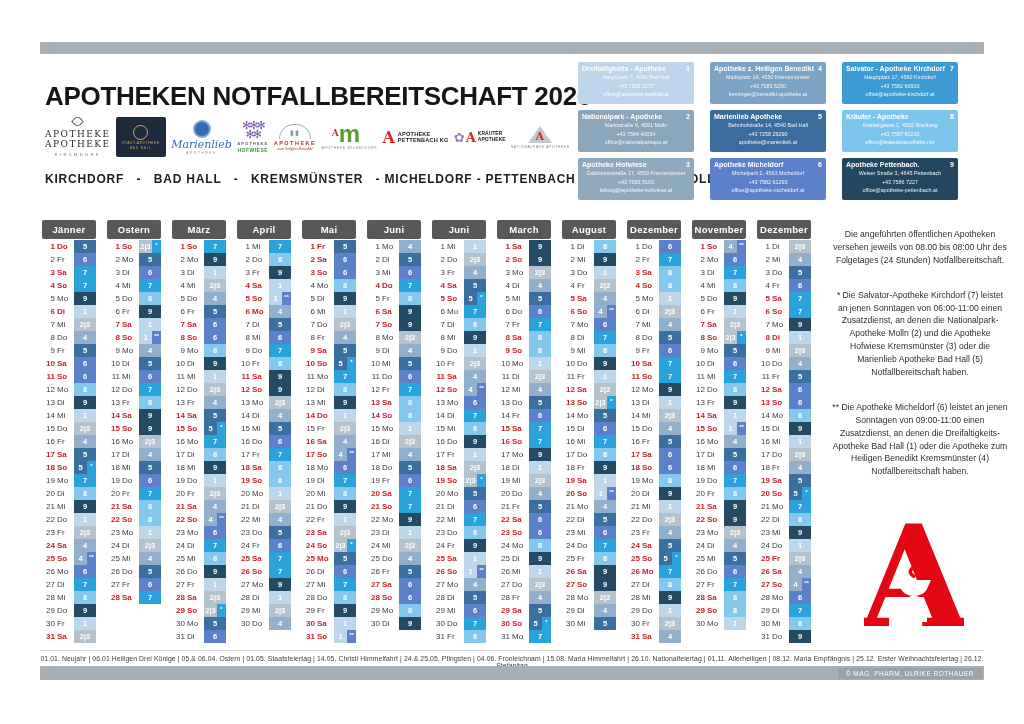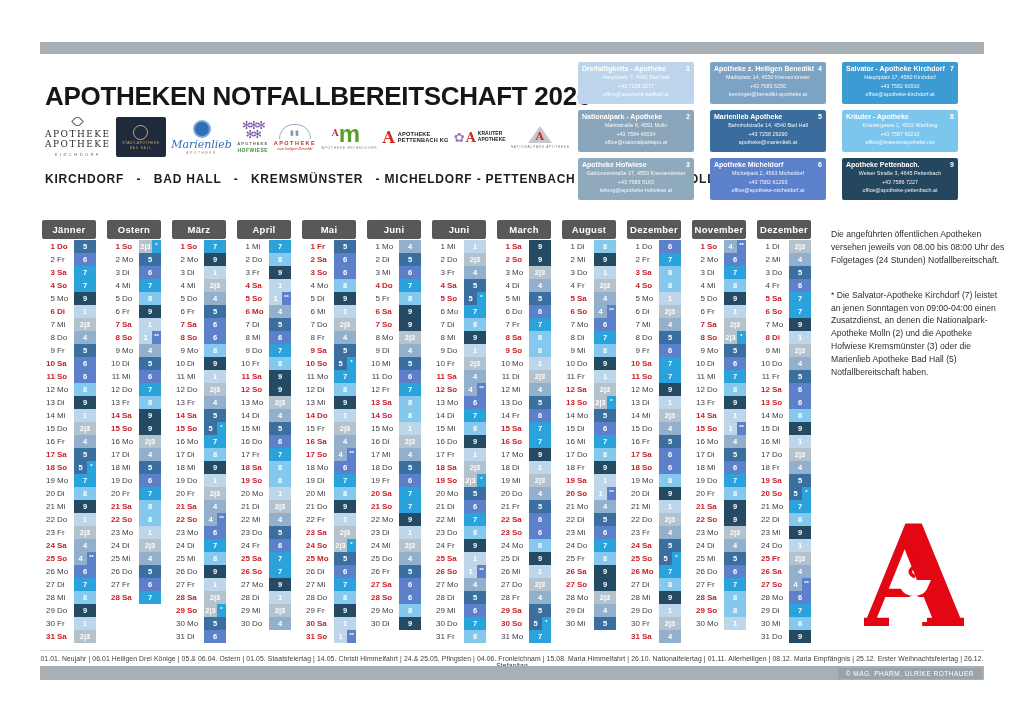--- a/index.html
+++ b/index.html
@@ -61,21 +61,21 @@
   .month{width:54px;display:flex;flex-direction:column;}
   .mhead{height:19px;background:#57585a;color:#fff;font-size:9.5px;font-weight:bold;letter-spacing:.3px;display:flex;align-items:center;justify-content:center;border-radius:2px;margin-bottom:1px;}
   .day{height:13px;display:flex;align-items:stretch;font-size:8px;}
   .dn{width:13px;text-align:right;padding-right:2px;color:#414141;line-height:13px;}
   .wd{width:17px;color:#414141;line-height:13px;}
   .red{color:#c8232b;font-weight:bold;}
   .cell{flex:1;display:flex;align-items:stretch;color:#fff;font-weight:bold;font-size:7.5px;position:relative;}
   .duty{flex:1;text-align:center;line-height:13px;}
   .mark{width:9px;text-align:center;font-size:6px;line-height:11px;color:#fff;}
   
-  #notes{position:absolute;left:831px;top:228px;width:178px;color:#2e2e2e;}
+  #notes{position:absolute;left:831px;top:228px;width:178px;text-align:center;color:#2e2e2e;}
   #notes p{font-size:8.6px;line-height:1.5;margin:0 0 15px 0;}
   #notes p.gap{margin-top:22px;}
   
   #apologo{position:absolute;left:864px;top:498px;width:100px;height:150px;}
   
   #holidays{position:absolute;left:40px;top:650px;width:944px;border-top:1px solid #d4d9dc;font-size:6.8px;color:#3d3d3d;text-align:center;padding-top:4px;letter-spacing:.1px;}
 </style>
 </head>
 <body>
 
@@ -2835,21 +2835,22 @@
         <span class="wd">Do</span>
         <span class="cell" style="background: rgb(37, 74, 99);">
           <span class="duty">9</span>
         </span>
       </div>
     </div>
   </div>
 
 <div id="notes">
   <p>Die angeführten öffentlichen Apotheken versehen jeweils von 08.00 bis 08:00 Uhr des Folgetages (24 Stunden) Notfallbereitschaft.</p>
-  <p class="gap">* Die Salvator-Apotheke Kirchdorf (7) leistet an jenen Sonntagen von 09:00-04:00 einen Zusatzdienst, an denen die Nationalpark-Apotheke Molln (2) und die Apotheke Hofwiese Kremsmünster (3) oder die Marienlieb Apotheke Bad Hall (5) Notfallbereitschaft haben.</p>
+  <p class="gap">* Die Salvator-Apotheke Kirchdorf (7) leistet an jenen Sonntagen von 06:00-11:00 einen Zusatzdienst, an denen die Nationalpark-Apotheke Molln (2) und die Apotheke Hofwiese Kremsmünster (3) oder die Marienlieb Apotheke Bad Hall (5) Notfallbereitschaft haben.</p>
+  <p class="gap">** Die Apotheke Micheldorf (6) leistet an jenen Sonntagen von 09:00-11:00 einen Zusatzdienst, an denen die Dreifaltigkeits- Apotheke Bad Hall (1) oder die Apotheke zum Heiligen Benedikt Kremsmünster (4) Notfallbereitschaft haben.</p>
 </div>
 
 <div id="apologo">
   <svg width="100" height="150" viewBox="0 0 100 150">
     <text x="50" y="128" text-anchor="middle" font-family="DejaVu Serif, serif" font-weight="bold" font-size="140" fill="#e30613">A</text>
     <path d="M50 58 q9 5 0 11 q-8 5 1 10" stroke="#e30613" stroke-width="3.5" fill="none"></path>
     <circle cx="50" cy="57" r="4.5" fill="#e30613"></circle>
     <path d="M33 82 h34 l-4 9 a14 11 0 0 1 -26 0 z" fill="#ffffff"></path>
     <rect x="46" y="98" width="8" height="20" fill="#ffffff"></rect>
     <path d="M37 118 h26 v6 h-26 z" fill="#ffffff"></path>

